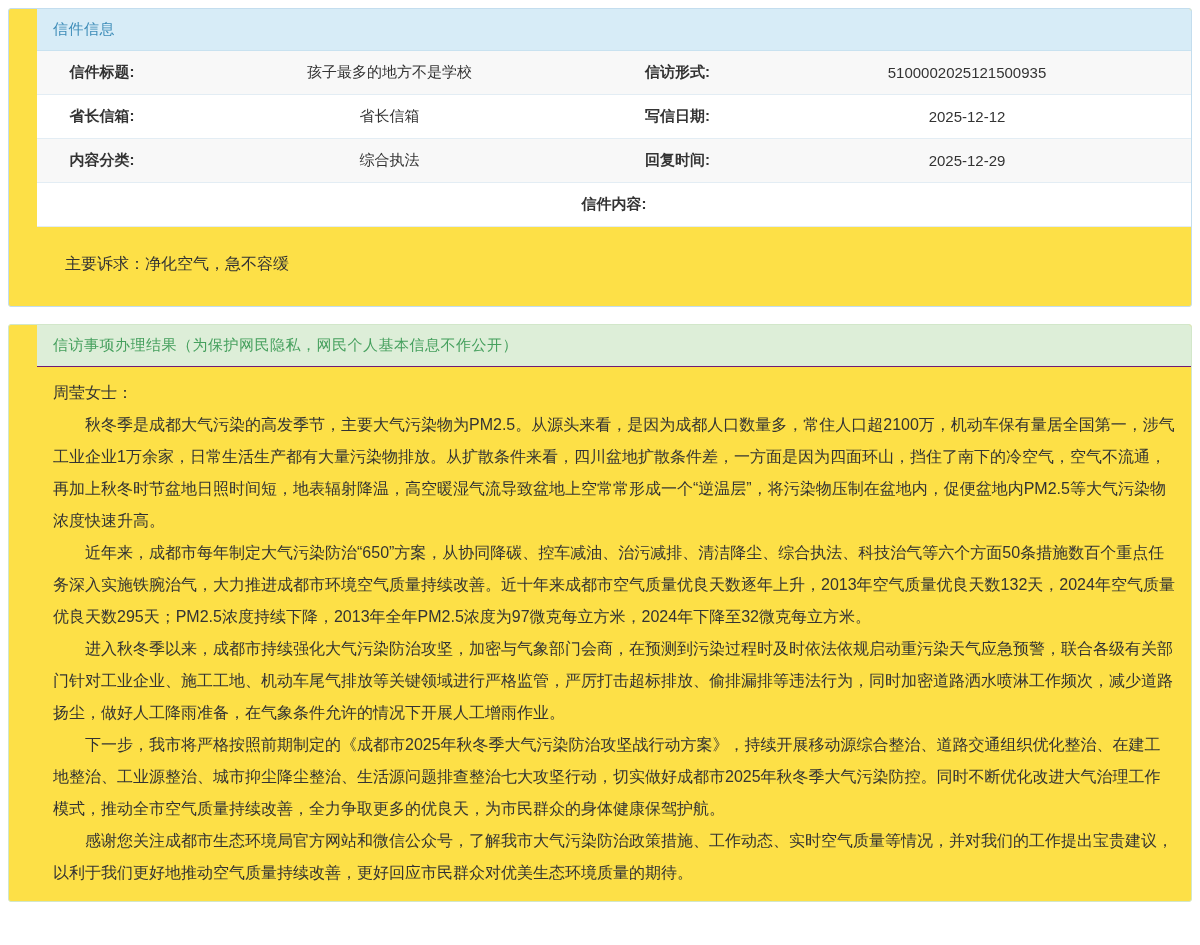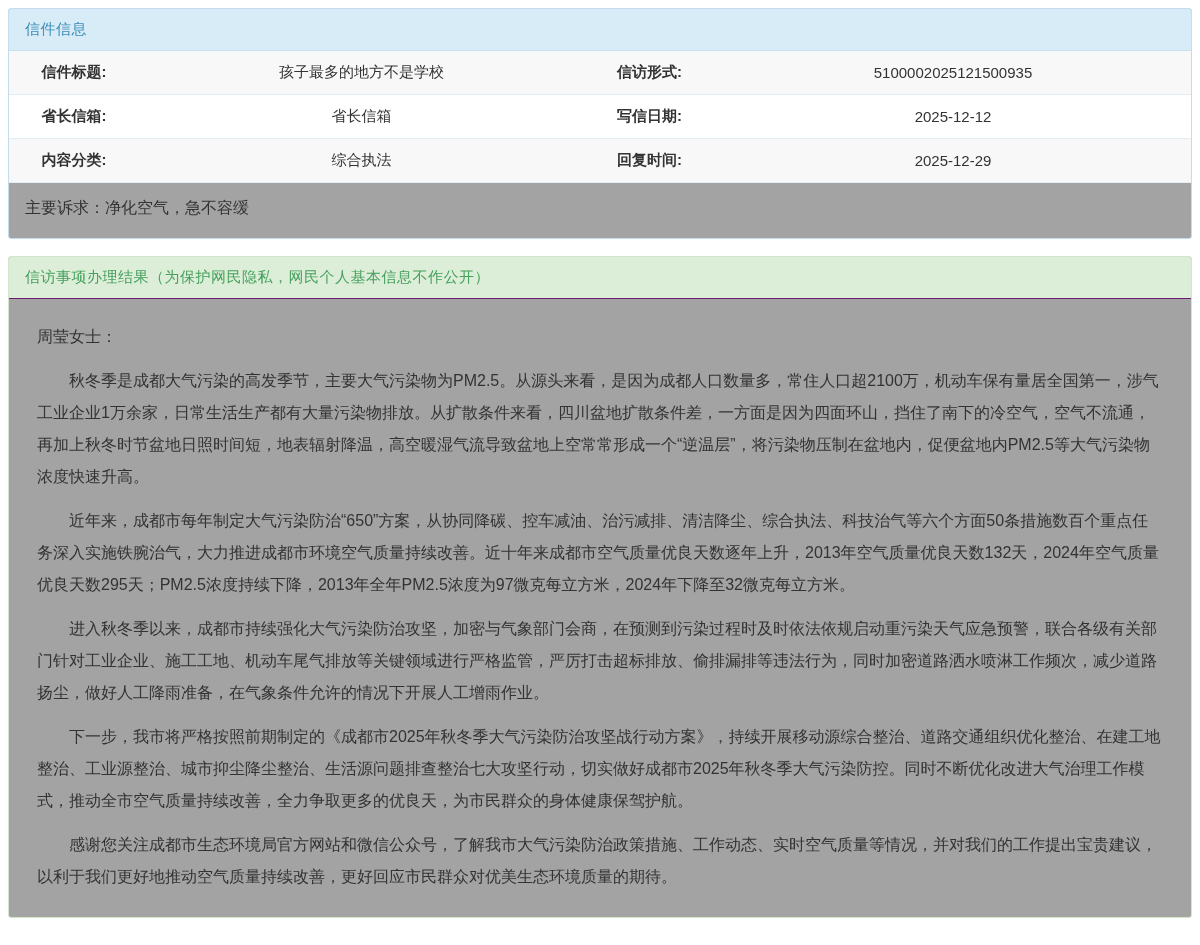--- a/index.html
+++ b/index.html
@@ -14,21 +14,22 @@
     width: 1200px;
     min-height: 945px;
     margin: 0 auto;
     background: #ffffff;
     padding: 8px 8px 2px;
   }
   .panel {
     border: 1px solid;
     border-radius: 3px;
     overflow: hidden;
-    background: #a3a3a3;
+    background: #fde047;
+    padding-left: 28px;
   }
   .panel-info { border-color: #c3ddee; }
   .panel-success { border-color: #d2e7ca; margin-top: 17px; }
   .panel-header {
     padding: 11px 16px;
     font-size: 15px;
     letter-spacing: 0.5px;
   }
   .panel-info .panel-header {
     background: #d7ecf7;
@@ -58,27 +59,27 @@
     white-space: nowrap;
     padding-left: 14px;
   }
   td.lbl2 { font-weight: bold; white-space: nowrap; }
   .letter-content {
     border-top: 1px solid #e3edf4;
     padding: 8px 16px 14px;
     font-size: 16px;
     line-height: 33px;
   }
-  .letter-content p { margin: 0; }
+  .letter-content p { margin: 12px; }
   .reply-body {
     padding: 10px 16px 12px;
     font-size: 16px;
     line-height: 32px;
   }
-  .reply-body p { margin: 12px; text-indent: 2em; }
+  .reply-body p { margin: 0; text-indent: 2em; }
   .reply-body p.greeting { text-indent: 0; }
 </style>
 </head>
 <body>
 
 <div class="page">
 
   <div class="panel panel-info">
     <div class="panel-header">信件信息</div>
 
@@ -101,20 +102,23 @@
           <td class="val">省长信箱</td>
           <td class="lbl2">写信日期:</td>
           <td class="val">2025-12-12</td>
         </tr>
         <tr>
           <td class="lbl">内容分类:</td>
           <td class="val">综合执法</td>
           <td class="lbl2">回复时间:</td>
           <td class="val">2025-12-29</td>
         </tr>
+        <tr>
+          <td class="lbl" colspan="4">信件内容:</td>
+        </tr>
       </tbody>
     </table>
 
     <div class="letter-content">
       <p>主要诉求：净化空气，急不容缓</p>
     </div>
   </div>
 
   <div class="panel panel-success">
     <div class="panel-header">信访事项办理结果（为保护网民隐私，网民个人基本信息不作公开）</div>

